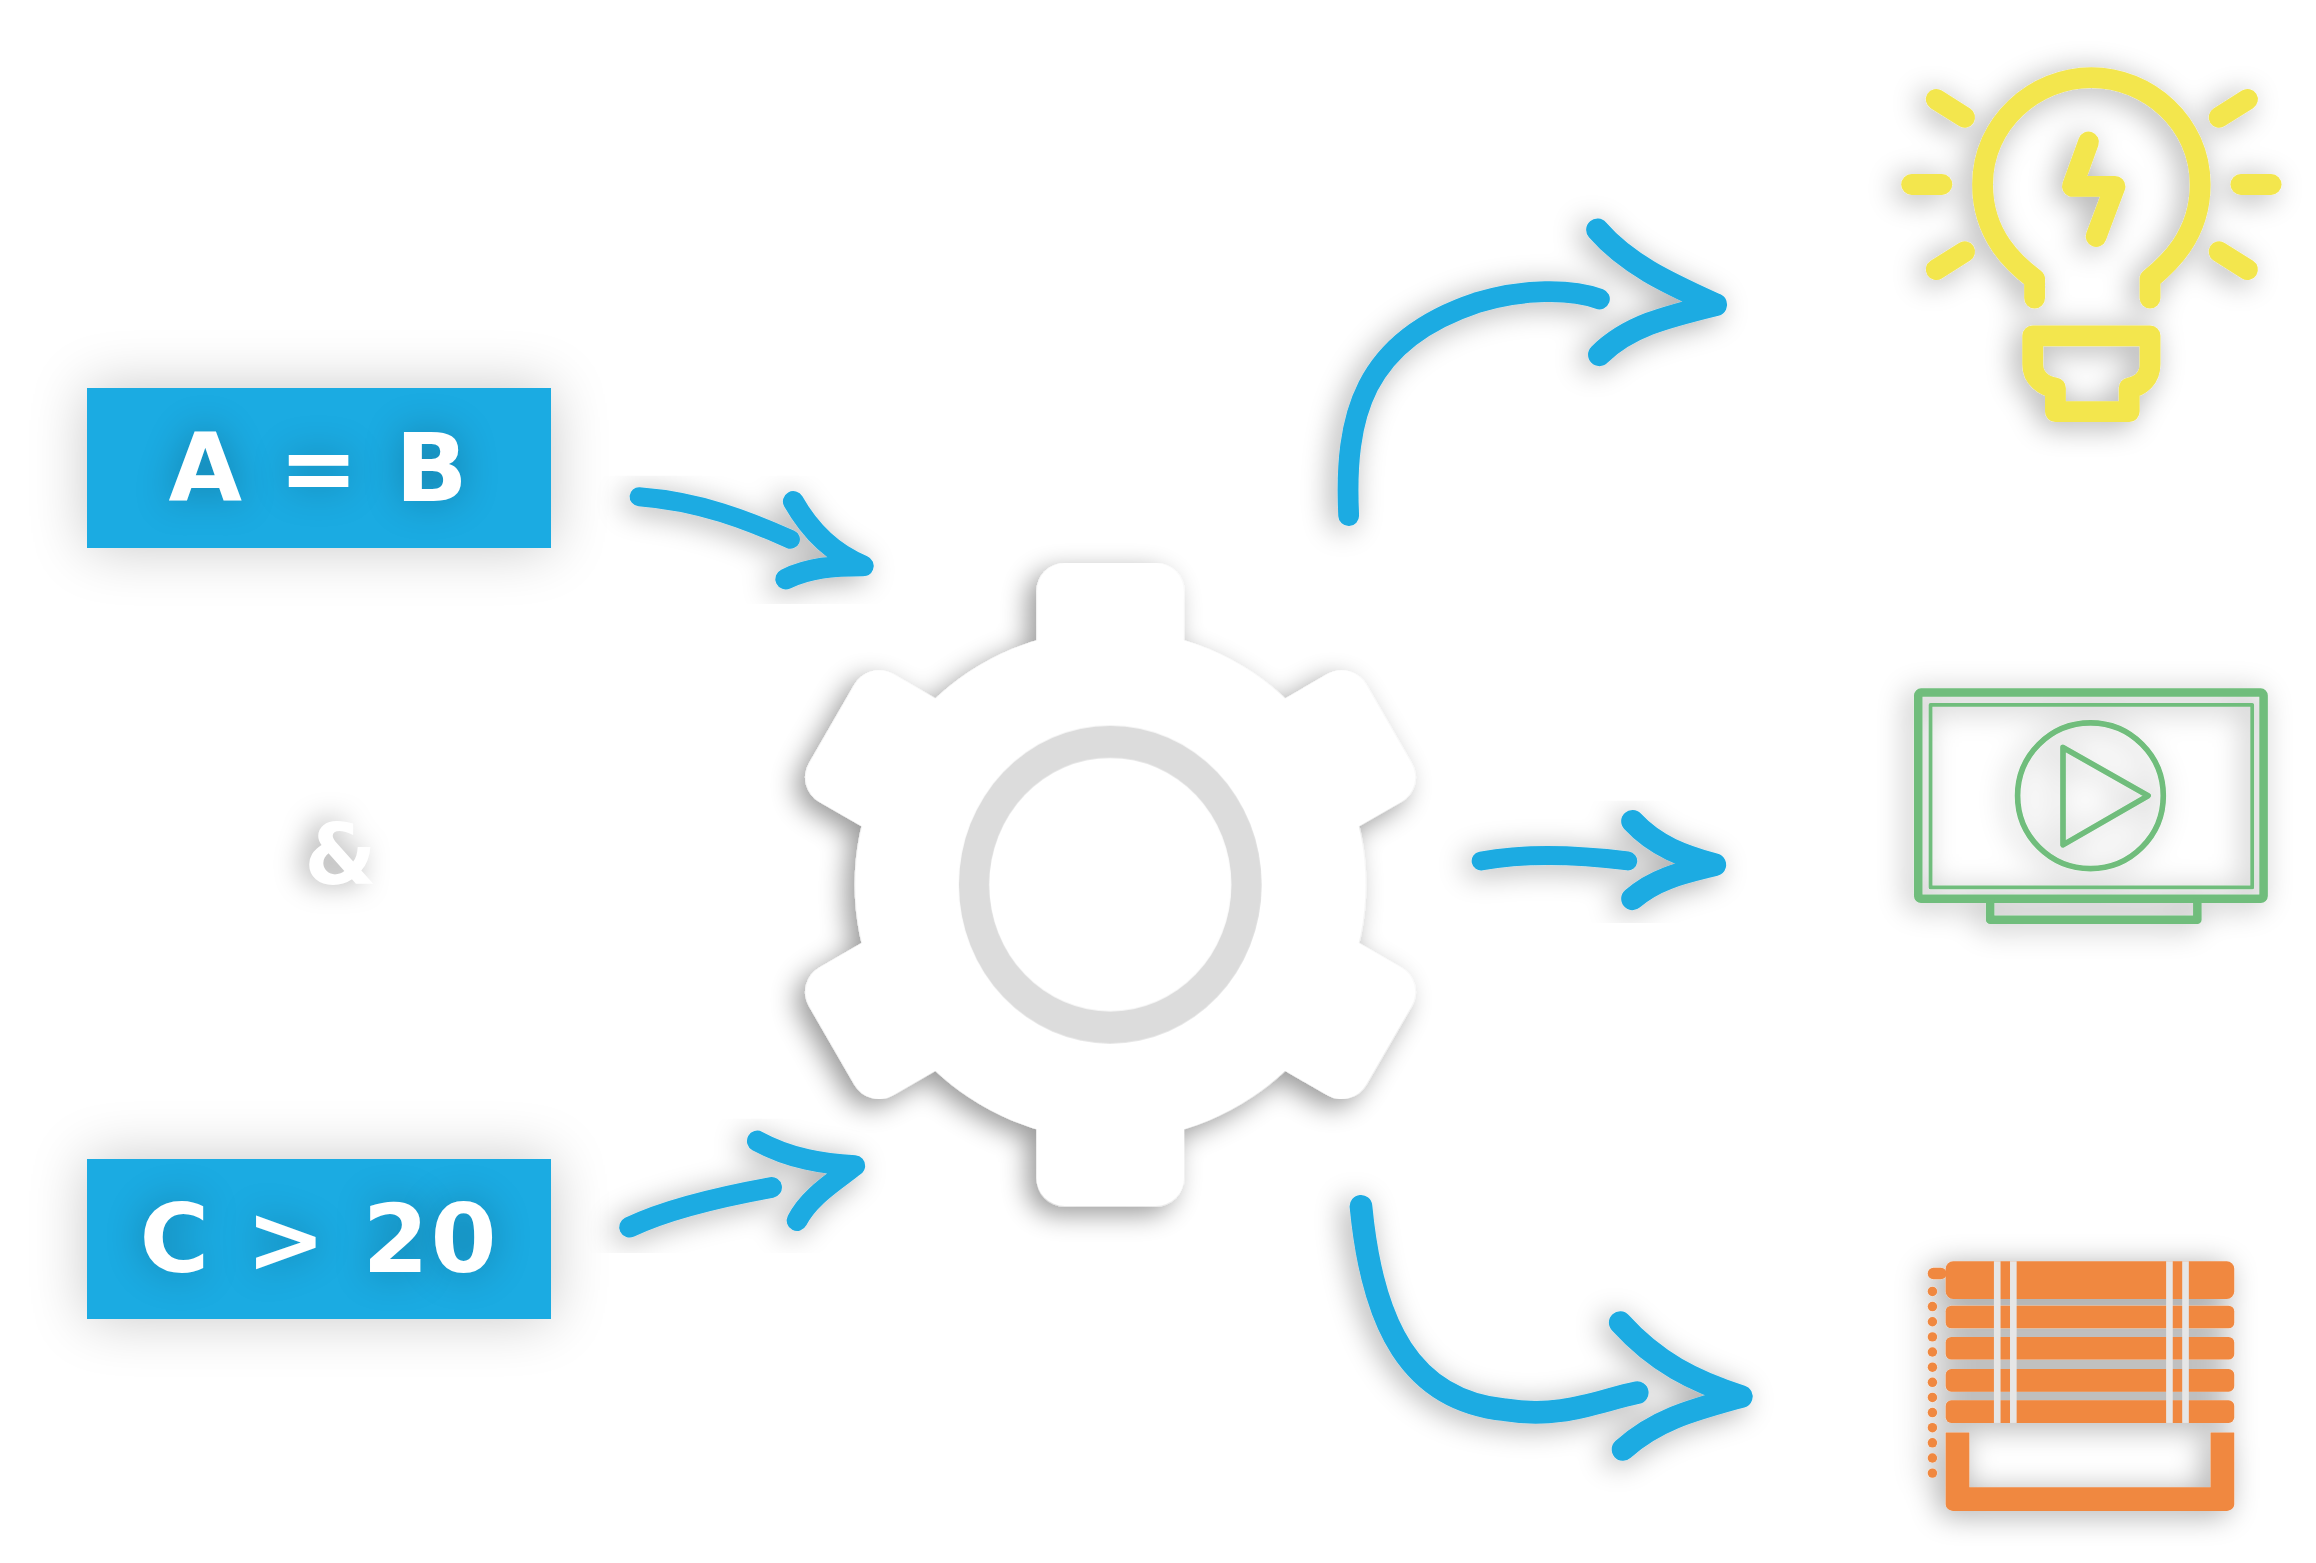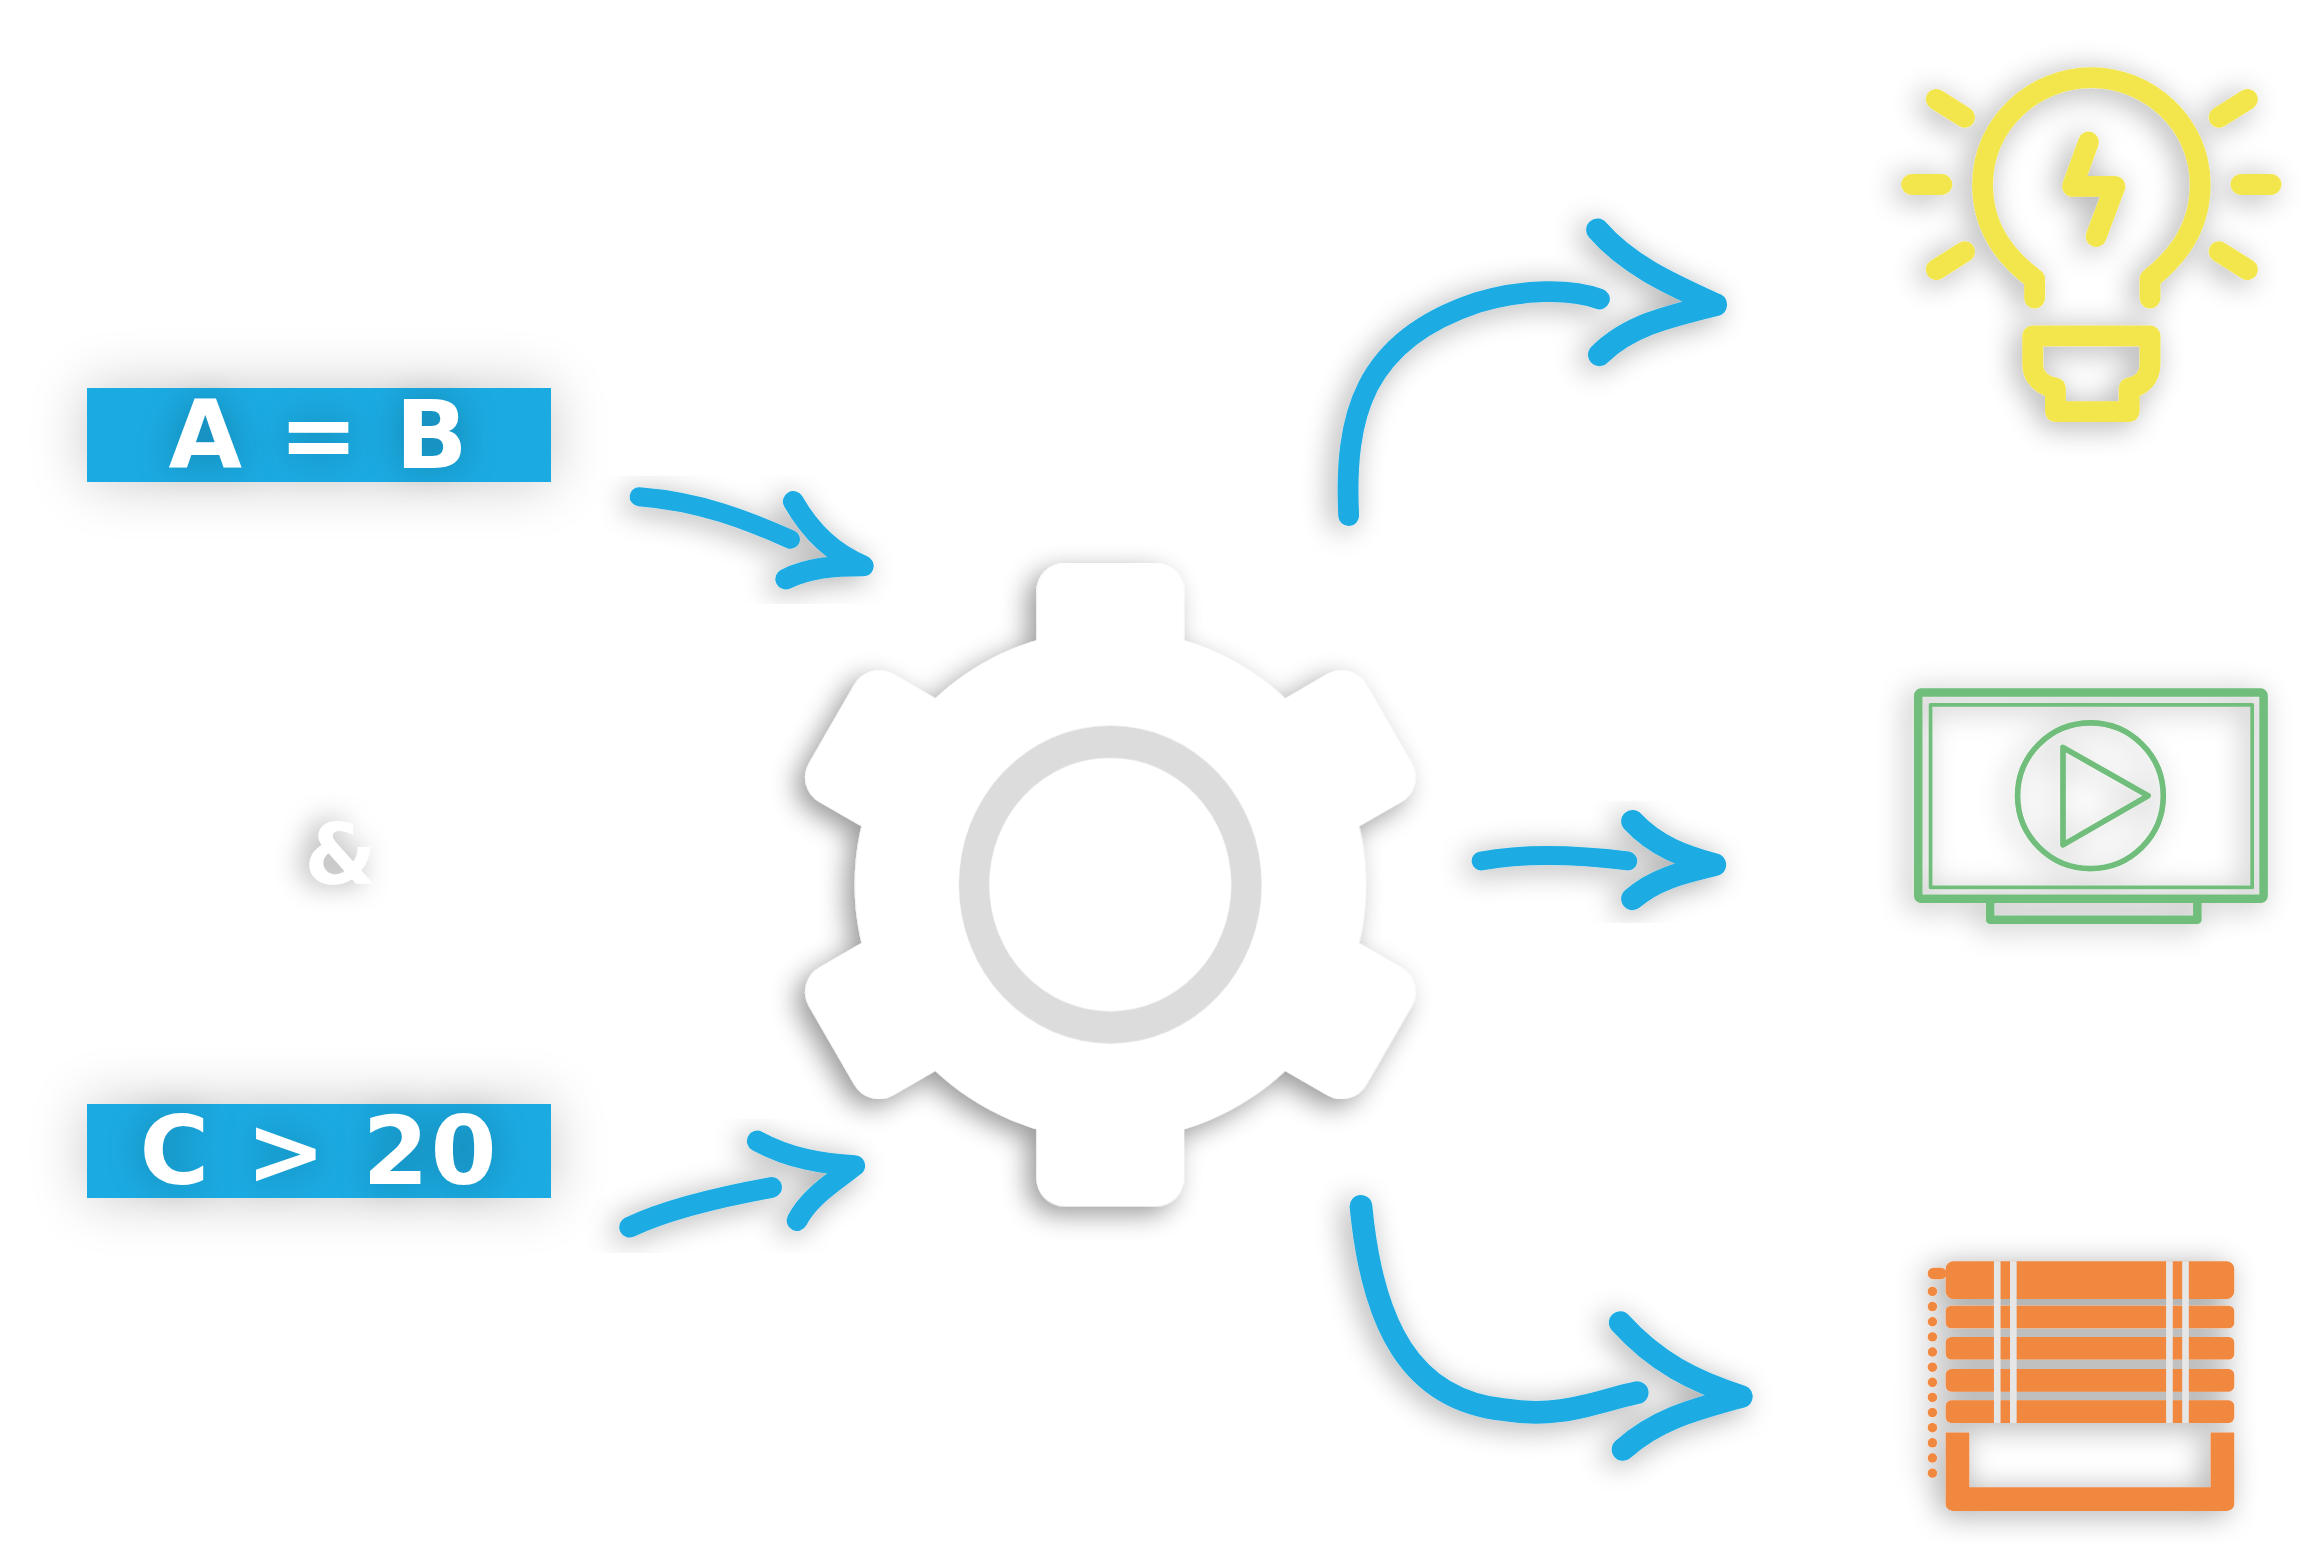--- a/index.html
+++ b/index.html
@@ -1,26 +1,26 @@
 <!DOCTYPE html>
 <html style="font-size:15px"><head>
 <meta charset="utf-8">
 <style>
   html, body { margin:0; padding:0; background:#ffffff; }
   body { width:2317px; height:1563px; position:relative; overflow:hidden; font-family:"DejaVu Sans", sans-serif; }
   .cond-box {
-    position:absolute; left:87px; width:464px; height:94px;
+    position:absolute; left:87px; width:464px; height:160px;
     background:#1babe2; color:#fff;
     display:flex; align-items:center; justify-content:center;
     font-family:"DejaVu Sans", sans-serif; font-weight:bold; font-size:95px; letter-spacing:1.9px;
     box-shadow: 0 0 57px rgba(0,0,0,0.22);
   }
   .cond-box span { text-shadow: 0 0 38px rgba(0,0,0,0.25); }
   #box-a { top:388px; }
-  #box-c { top:1104px; }
+  #box-c { top:1159px; }
   #amp {
     position:absolute; left:298px; top:804px; width:85px; height:104px;
     color:#fff; font-weight:bold; font-size:83px; text-align:center; line-height:104px;
     text-shadow: -7.6px 0 28px rgba(0,0,0,0.35);
   }
   svg.layer { position:absolute; left:0; top:0; }
 </style>
 </head>
 <body>
 

